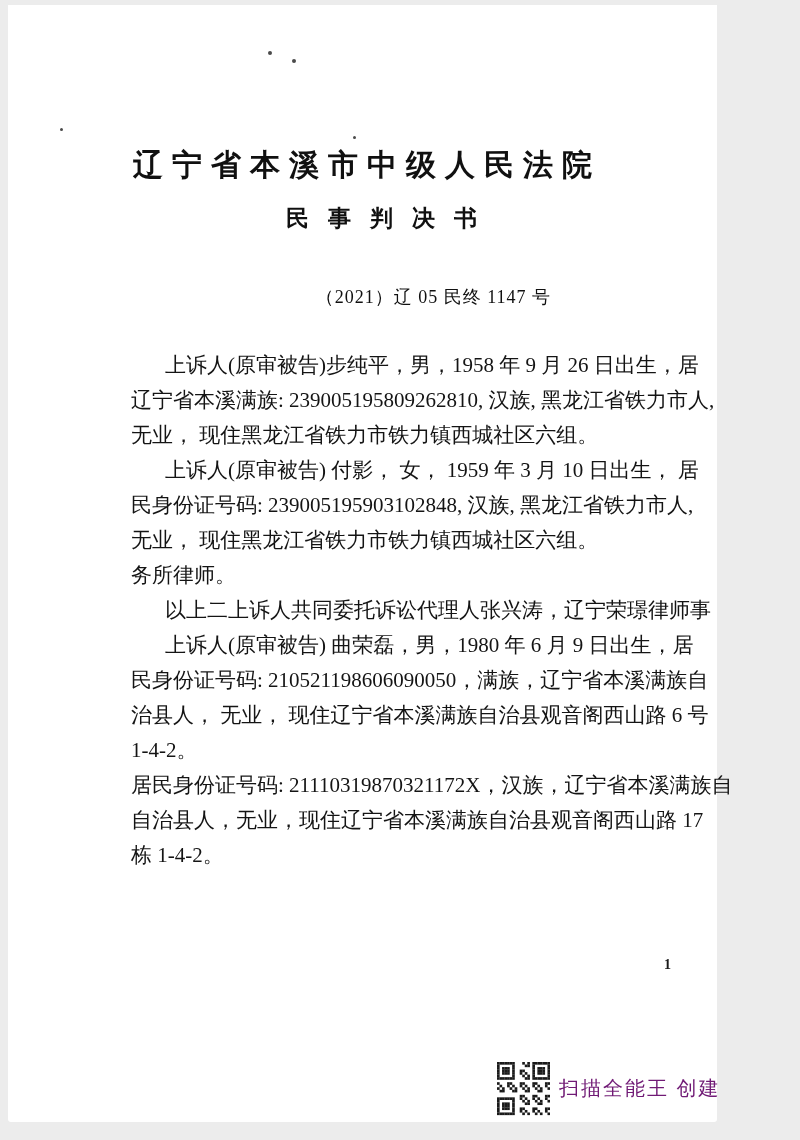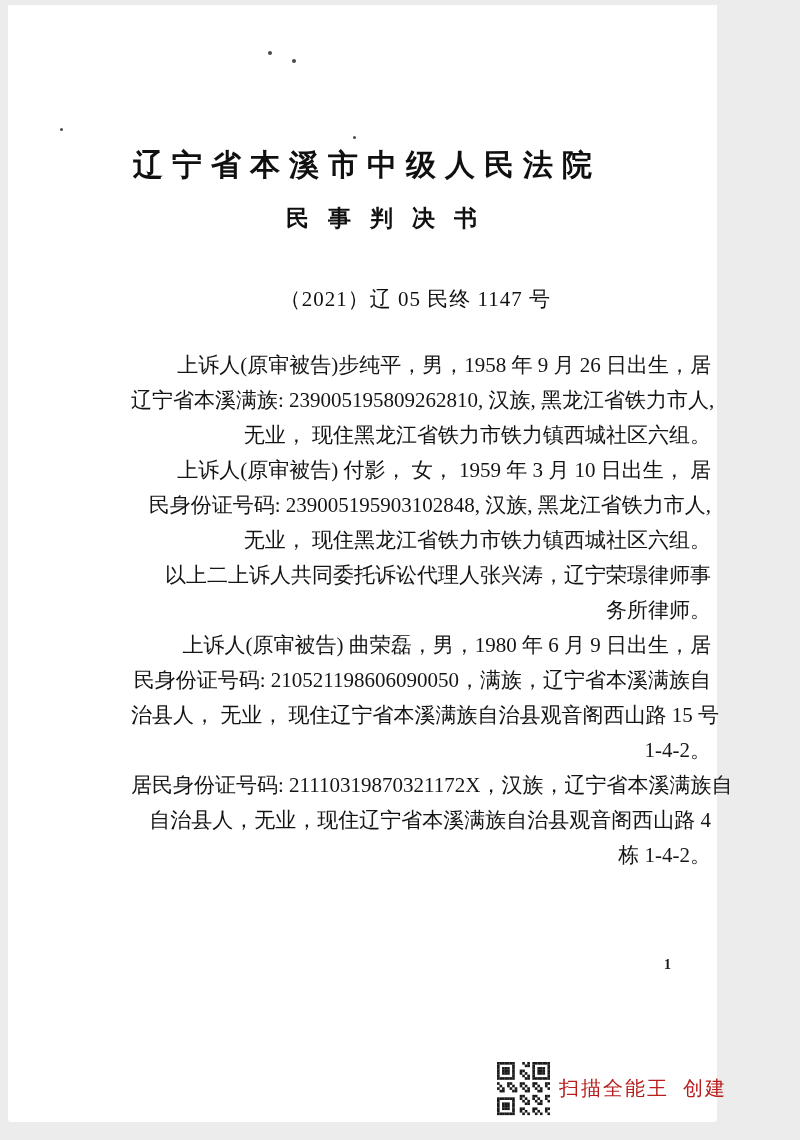--- a/index.html
+++ b/index.html
@@ -28,43 +28,43 @@
     position:absolute; top:198px; left:0; width:100%;
     text-align:center;
     font-size:23px; font-weight:bold;
     letter-spacing:19px; text-indent:19px;
     color:#101010;
     white-space:nowrap;
     margin-left:19px;
   }
   .case-number {
     position:absolute; top:280px; right:166px;
-    font-size:21px; color:#101010;
+    font-size:18px; color:#101010;
     letter-spacing:1px;
     white-space:nowrap;
   }
   .body-text {
     position:absolute; left:123px; top:343px; width:580px;
     font-size:21px; line-height:35px;
     color:#141414;
   }
-  .body-text .line { height:35px; white-space:nowrap;text-align:right; }
+  .body-text .line { height:35px; white-space:nowrap; }
   .body-text .line.indent { padding-left:34px; }
   .page-num {
     position:absolute; left:656px; top:952px;
     font-size:14px; font-weight:bold; color:#1a1a1a;
   }
   .footer-qr {
     position:absolute; left:489px; top:1056px;
     width:53px; height:55px;
   }
   .scanner-text {
     position:absolute; left:551px; top:1070px;
-    font-size:20px; color:#b91c1c;
-    font-family:Liberation Mono, monospace;
+    font-size:20px; color:#701a75;
+    font-family:Liberation Sans, sans-serif;
     letter-spacing:2px;
     white-space:nowrap;
   }
   .speck { position:absolute; background:#4a4a4a; border-radius:50%; }
   .speck.s1 { left:260px; top:46px;  width:4px; height:4px; }
   .speck.s2 { left:284px; top:54px;  width:4px; height:4px; }
   .speck.s3 { left:52px;  top:123px; width:3px; height:3px; }
   .speck.s4 { left:345px; top:131px; width:3px; height:3px; }
 </style>
 </head>
@@ -78,28 +78,28 @@
 
   <div class="case-number">（2021）辽 05 民终 1147 号</div>
 
   <div class="body-text" id="body-lines">
       <div class="line indent">上诉人(原审被告)步纯平，男，1958 年 9 月 26 日出生，居</div>
       <div class="line">辽宁省本溪满族: 239005195809262810, 汉族, 黑龙江省铁力市人,</div>
       <div class="line">无业， 现住黑龙江省铁力市铁力镇西城社区六组。</div>
       <div class="line indent">上诉人(原审被告) 付影， 女， 1959 年 3 月 10 日出生， 居</div>
       <div class="line">民身份证号码: 239005195903102848, 汉族, 黑龙江省铁力市人,</div>
       <div class="line">无业， 现住黑龙江省铁力市铁力镇西城社区六组。</div>
+      <div class="line">务所律师。</div>
       <div class="line indent">以上二上诉人共同委托诉讼代理人张兴涛，辽宁荣璟律师事</div>
-      <div class="line">务所律师。</div>
       <div class="line indent">上诉人(原审被告) 曲荣磊，男，1980 年 6 月 9 日出生，居</div>
       <div class="line">民身份证号码: 210521198606090050，满族，辽宁省本溪满族自</div>
-      <div class="line">治县人， 无业， 现住辽宁省本溪满族自治县观音阁西山路 15 号</div>
+      <div class="line">治县人， 无业， 现住辽宁省本溪满族自治县观音阁西山路 6 号</div>
       <div class="line">1-4-2。</div>
       <div class="line">居民身份证号码: 21110319870321172X，汉族，辽宁省本溪满族自</div>
-      <div class="line">自治县人，无业，现住辽宁省本溪满族自治县观音阁西山路 4</div>
+      <div class="line">自治县人，无业，现住辽宁省本溪满族自治县观音阁西山路 17</div>
       <div class="line">栋 1-4-2。</div>
     </div>
 
   <div class="page-num">1</div>
 
   <div class="footer-qr">
     <svg id="qr-svg" width="53" height="55" viewBox="0 0 21 21" aria-hidden="true">
         <rect x="0" y="0" width="1.05" height="1.05" fill="#1a1a1a"></rect>
         <rect x="1" y="0" width="1.05" height="1.05" fill="#1a1a1a"></rect>
         <rect x="2" y="0" width="1.05" height="1.05" fill="#1a1a1a"></rect>

